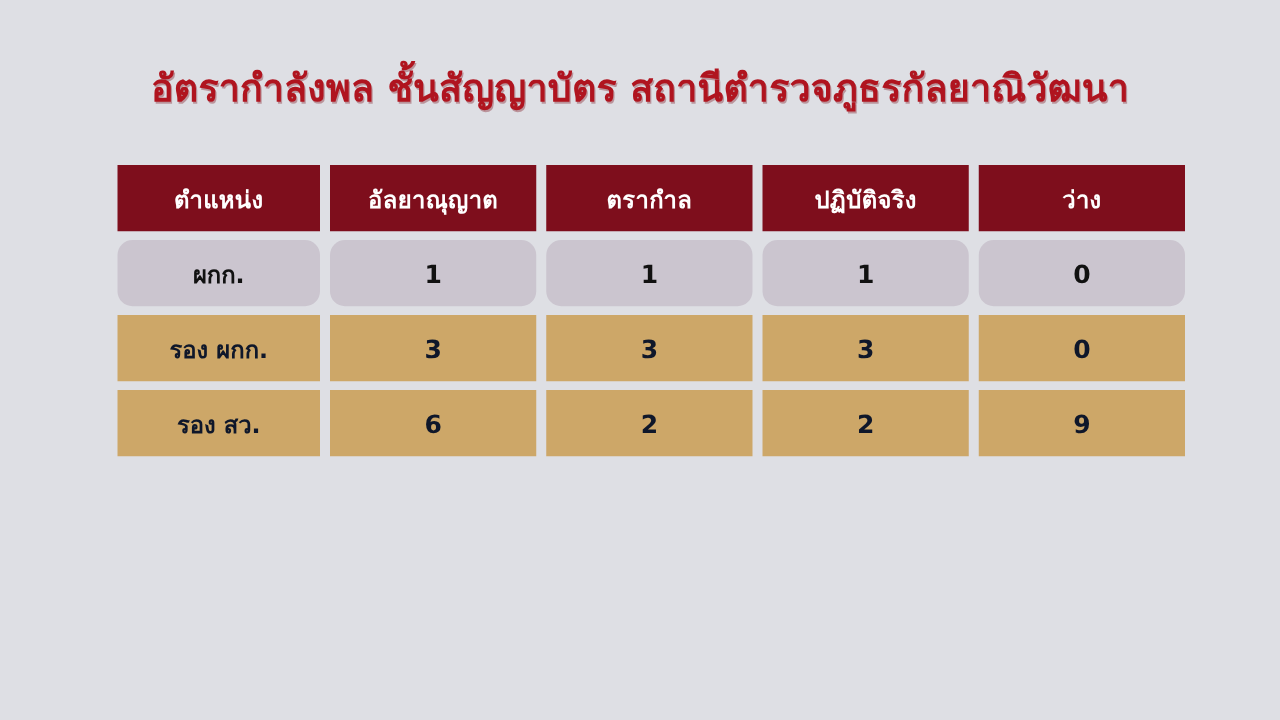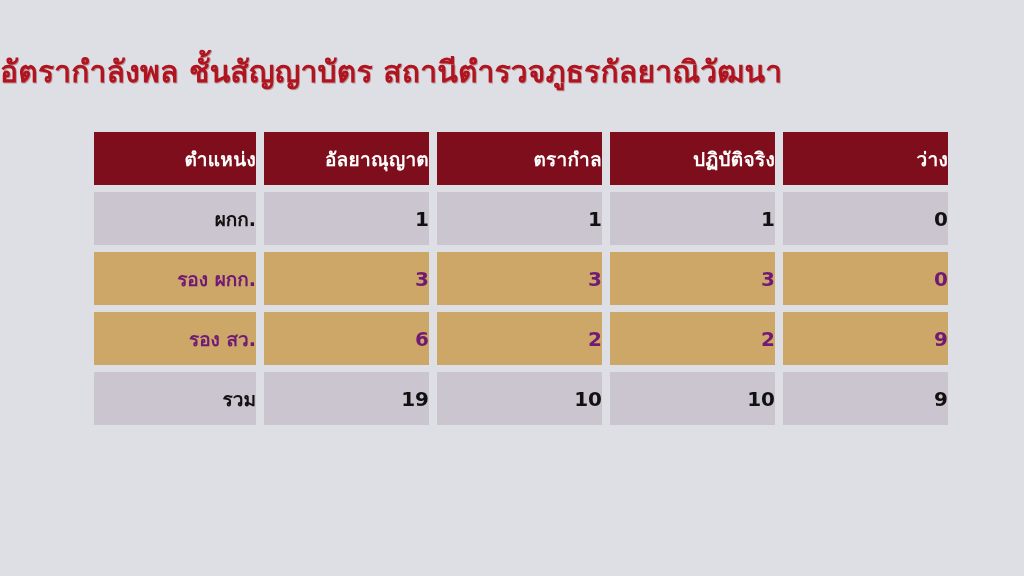--- a/index.html
+++ b/index.html
@@ -20,21 +20,21 @@
     height: 576px;
     background: #dedfe4;
     box-sizing: border-box;
   }
 
   #slide-title {
     position: absolute;
     top: 53px;
     left: 0;
     width: 1024px;
-    text-align: left;
+    text-align: center;
     font-size: 30px;
     font-weight: bold;
     color: #b0141f;
     letter-spacing: 0.2px;
     line-height: 1.25;
     text-shadow: 1px 1px 0 rgba(120, 10, 20, 0.35);
     white-space: nowrap;
   }
 
   #rate-table {
@@ -45,41 +45,42 @@
     border-collapse: separate;
     border-spacing: 8px 7px;
     table-layout: fixed;
   }
 
   #rate-table th,
   #rate-table td {
     padding: 0;
     margin: 17px;
     height: 53px;
-    text-align: right;
+    text-align: center;
     vertical-align: middle;
     font-size: 19px;
     font-weight: bold;
   }
 
   #rate-table thead th {
     background: #7e0e1c;
     color: #ffffff;
     font-size: 19px;
     letter-spacing: 0.3px;
   }
 
   #rate-table tbody tr.row-lav td {
     background: #cbc5cf;
     color: #111111;
+    border-radius: 12px;
   }
 
   #rate-table tbody tr.row-gold td {
     background: #cda768;
-    color: #701a75;
+    color: #0f172a;
   }
 
   #rate-table tbody td.col-pos {
     font-size: 19px;
   }
 
   #rate-table tbody td.col-num {
     font-size: 20px;
   }
 
@@ -126,23 +127,16 @@
         <td class="col-num">3</td>
         <td class="col-num">0</td>
       </tr>
       <tr class="row-gold">
         <td class="col-pos">รอง สว.</td>
         <td class="col-num">6</td>
         <td class="col-num">2</td>
         <td class="col-num">2</td>
         <td class="col-num">9</td>
       </tr>
-      <tr class="row-lav">
-        <td class="col-pos">รวม</td>
-        <td class="col-num">19</td>
-        <td class="col-num">10</td>
-        <td class="col-num">10</td>
-        <td class="col-num">9</td>
-      </tr>
     </tbody>
   </table>
 
 </div>
 
 </body></html>

